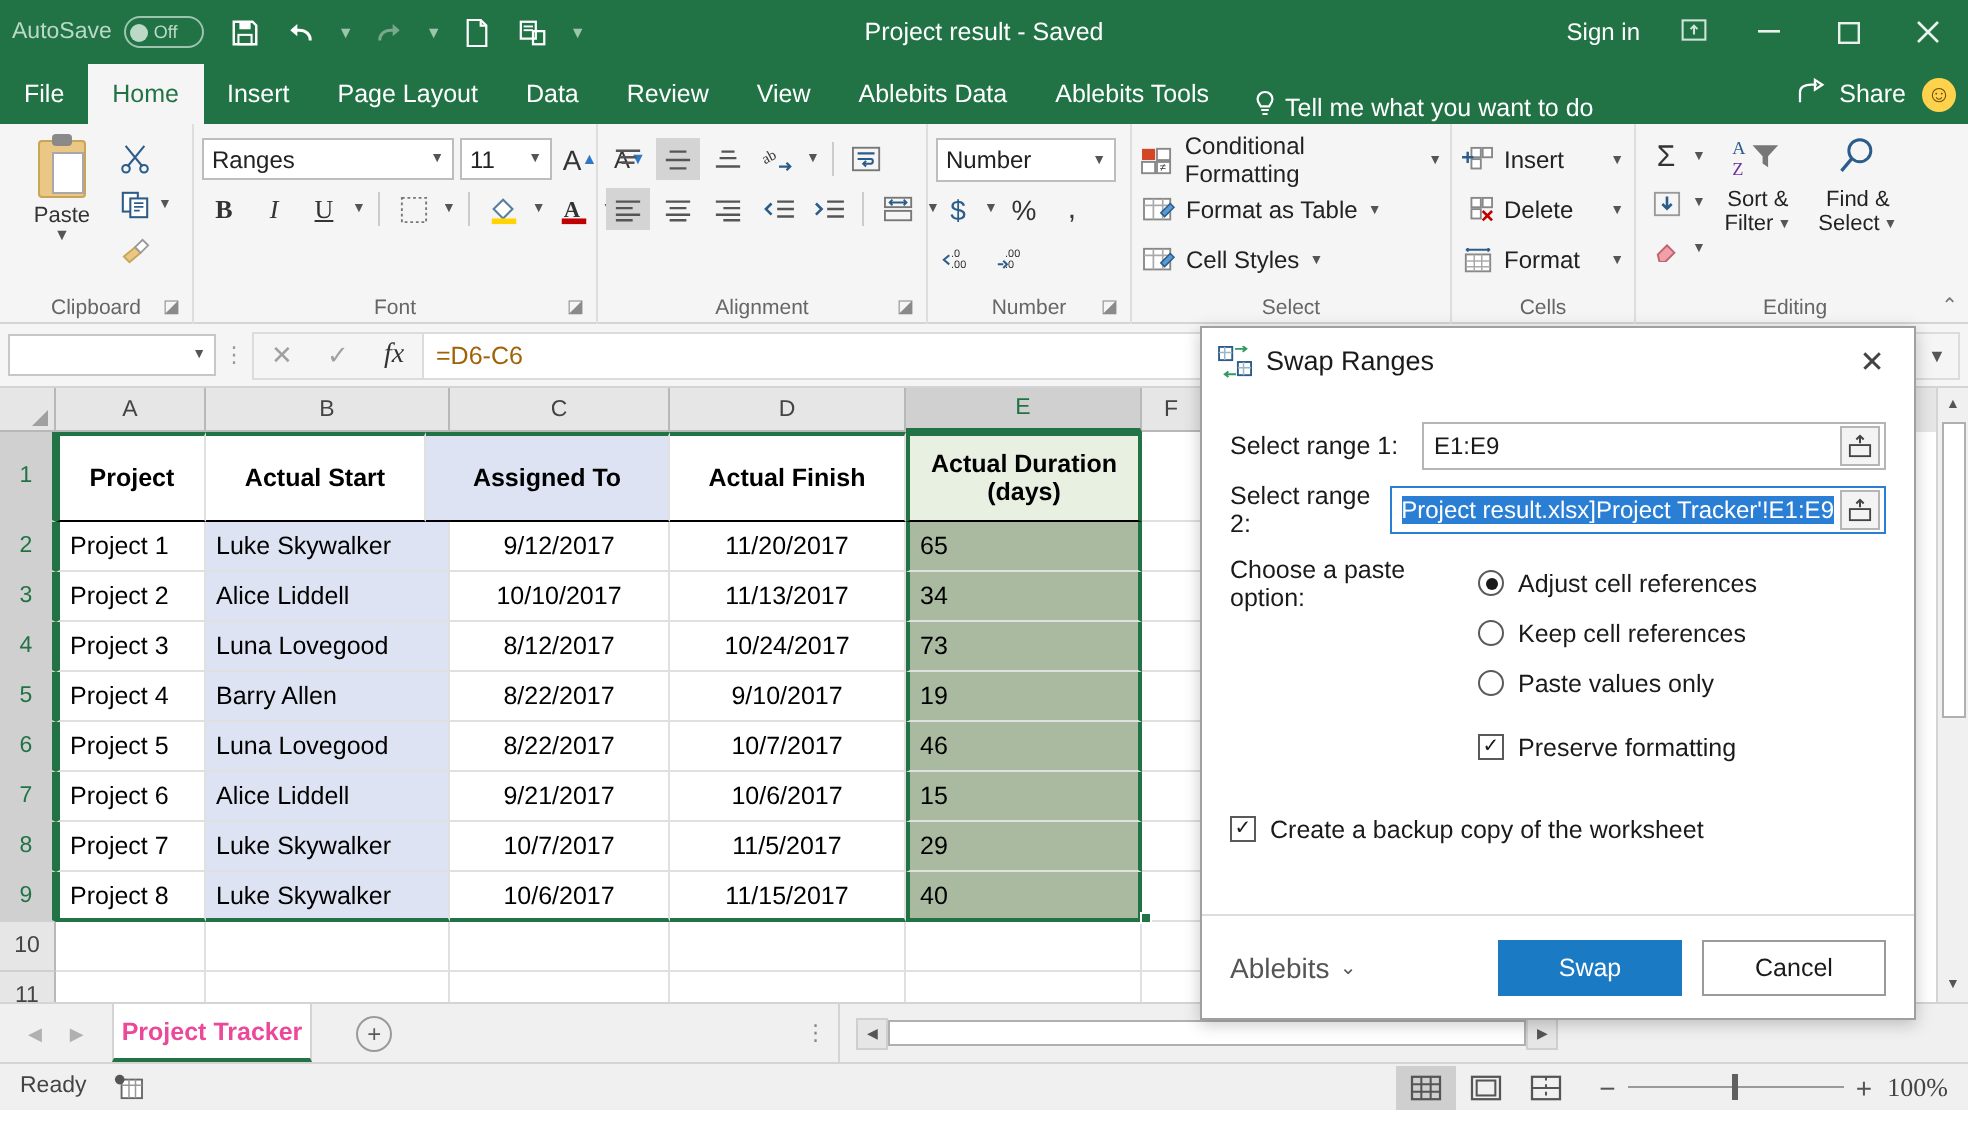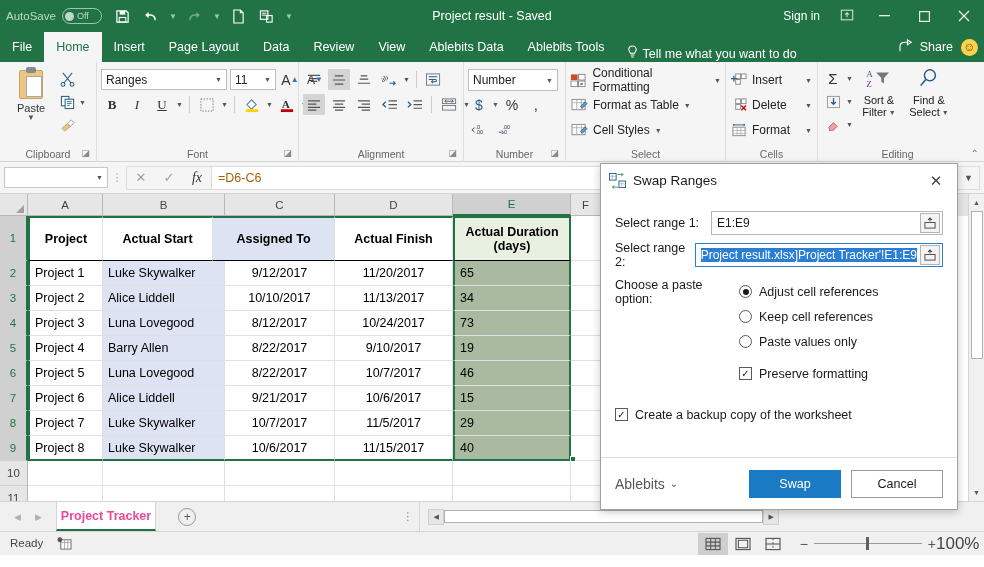--- a/index.html
+++ b/index.html
@@ -242,21 +242,21 @@
   }
   .status-left { display:flex; gap:14px; padding-left:10px; }
   .rec-ico { width:15px; height:13px; position:relative; }
   .status-right { margin-left:auto; display:flex; align-items:center; padding-right:10px; gap:0; }
   .viewbtn { width:30px; height:22px; display:flex; align-items:center; justify-content:center;
              color:#555; font-size:13px; }
   .viewbtn.on { background:#cfcfcf; }
   .zoomctl { display:flex; align-items:center; gap:6px; margin-left:12px; }
   .zline { width:108px; height:1px; background:#9a9a9a; position:relative; }
   .zthumb { position:absolute; left:52px; top:-6px; width:3px; height:13px; background:#606060; }
-  .zpct { width:38px; text-align:right; font-size:17px; color:#444; }
+  .zpct { width:38px; text-align:right; font-size:13px; color:#444;font-family:Liberation Serif, serif; }
 
   
   .dialog {
     position:absolute; left:600px; top:163px; width:358px; height:347px;
     background:#ffffff; border:1px solid #a0a0a0; box-shadow:0 2px 8px rgba(0,0,0,.22);
     display:flex; flex-direction:column;
   }
   .dlg-title { height:33px; display:flex; align-items:center; padding:0 8px; }
   .dlg-ico { width:18px; height:16px; margin-right:6px; position:relative; }
   .dlg-name { font-size:13.5px; color:#1a1a1a; }

